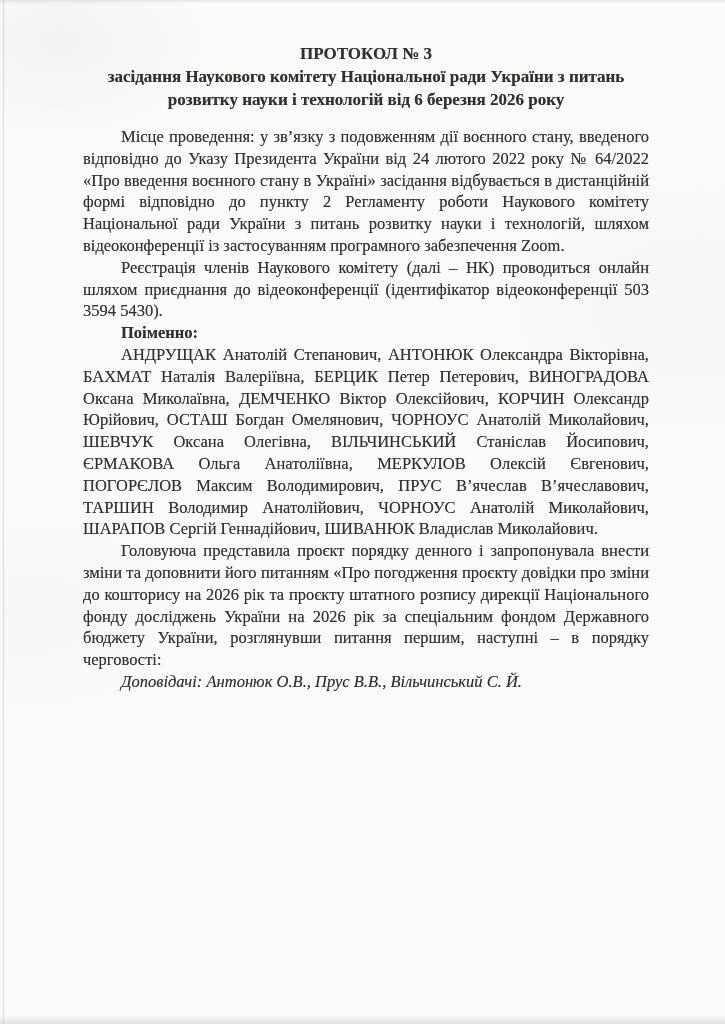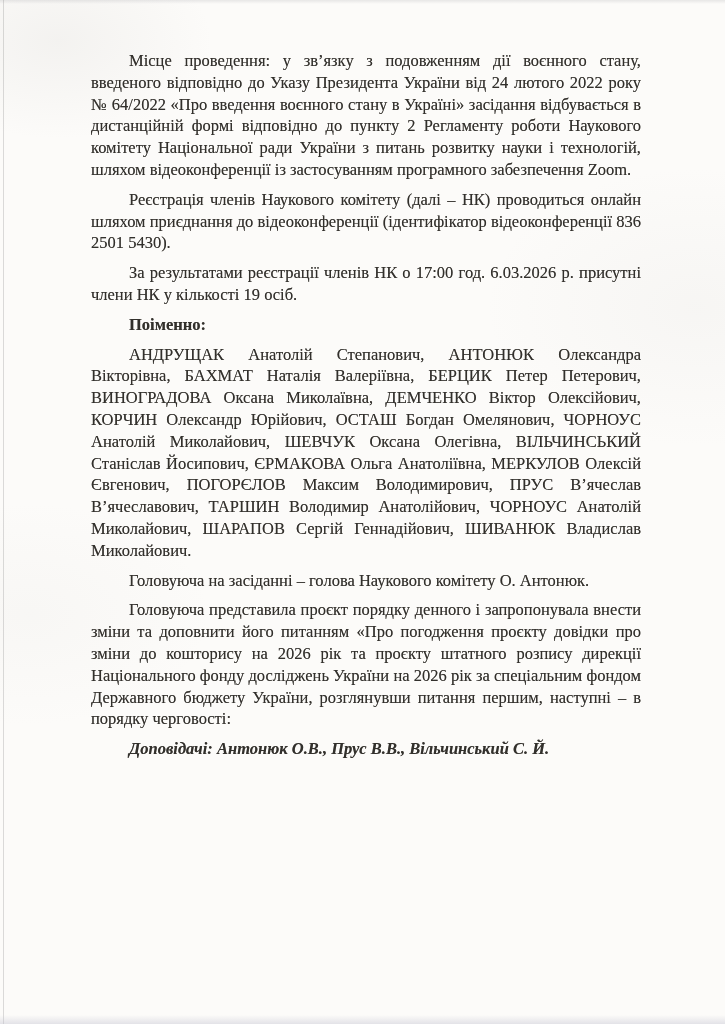--- a/index.html
+++ b/index.html
@@ -50,54 +50,57 @@
   }
   .title {
     margin: 0 0 15px 0;
     font-size: 17px;
     line-height: 23px;
     font-weight: bold;
     text-align: center;
   }
   .title-line { display: block; }
   p.para {
-    margin: 8px;
+    margin: 0;
   }
   .indent { text-indent: 38px; }
   .bold { font-weight: bold; }
-  .italic { font-style: italic; font-weight: bold; }
+  .italic { font-style: italic; }
   .members { margin-bottom: 16px; }
   .chair-line { margin-top: 5px; margin-bottom: 4px; }
   .agenda-item { margin-top: 12px; }
   .item-number { margin-right: 30px; }
   .speakers { margin-top: 3px; }
 </style>
 </head>
 <body>
 
 <div class="page">
   <div class="scan-top-edge"></div>
   <div class="scan-left-edge"></div>
 
   <div class="content">
 
+    <h1 class="title">
+      <span class="title-line">ПРОТОКОЛ № 3</span>
+      <span class="title-line">засідання Наукового комітету Національної ради України з питань</span>
+      <span class="title-line">розвитку науки і технологій від 6 березня 2026 року</span>
+    </h1>
 
     <p class="para indent">Місце проведення: у зв’язку з подовженням дії воєнного стану, введеного відповідно до Указу Президента України від 24 лютого 2022 року № 64/2022 «Про введення воєнного стану в Україні» засідання відбувається в дистанційній формі відповідно до пункту 2 Регламенту роботи Наукового комітету Національної ради України з питань розвитку науки і технологій, шляхом відеоконференції із застосуванням програмного забезпечення Zoom.</p>
 
-    <p class="para indent">Реєстрація членів Наукового комітету (далі – НК) проводиться онлайн шляхом приєднання до відеоконференції (ідентифікатор відеоконференції 836 2501 5430).</p>
+    <p class="para indent">Реєстрація членів Наукового комітету (далі – НК) проводиться онлайн шляхом приєднання до відеоконференції (ідентифікатор відеоконференції 503 3594 5430).</p>
 
-    <p class="para indent">За результатами реєстрації членів НК о 17:00 год. 6.03.2026 р. присутні члени НК у кількості 19 осіб.</p>
 
     <p class="para indent bold">Поіменно:</p>
 
     <p class="para indent members">АНДРУЩАК Анатолій Степанович, АНТОНЮК Олександра Вікторівна, БАХМАТ Наталія Валеріївна, БЕРЦИК Петер Петерович, ВИНОГРАДОВА Оксана Миколаївна, ДЕМЧЕНКО Віктор Олексійович, КОРЧИН Олександр Юрійович, ОСТАШ Богдан Омелянович, ЧОРНОУС Анатолій Миколайович, ШЕВЧУК Оксана Олегівна, ВІЛЬЧИНСЬКИЙ Станіслав Йосипович, ЄРМАКОВА Ольга Анатоліївна, МЕРКУЛОВ Олексій Євгенович, ПОГОРЄЛОВ Максим Володимирович, ПРУС В’ячеслав В’ячеславович, ТАРШИН Володимир Анатолійович, ЧОРНОУС Анатолій Миколайович, ШАРАПОВ Сергій Геннадійович, ШИВАНЮК Владислав Миколайович.</p>
 
 
 
-    <p class="para indent chair-line">Головуюча на засіданні – голова Наукового комітету О. Антонюк.</p>
 
     <p class="para indent">Головуюча представила проєкт порядку денного і запропонувала внести зміни та доповнити його питанням «Про погодження проєкту довідки про зміни до кошторису на 2026 рік та проєкту штатного розпису дирекції Національного фонду досліджень України на 2026 рік за спеціальним фондом Державного бюджету України, розглянувши питання першим, наступні – в порядку черговості:</p>
 
 
     <p class="para indent italic speakers">Доповідачі: Антонюк О.В., Прус В.В., Вільчинський С. Й.</p>
 
   </div>
 
   <div class="scan-bottom-edge"></div>
 </div>

